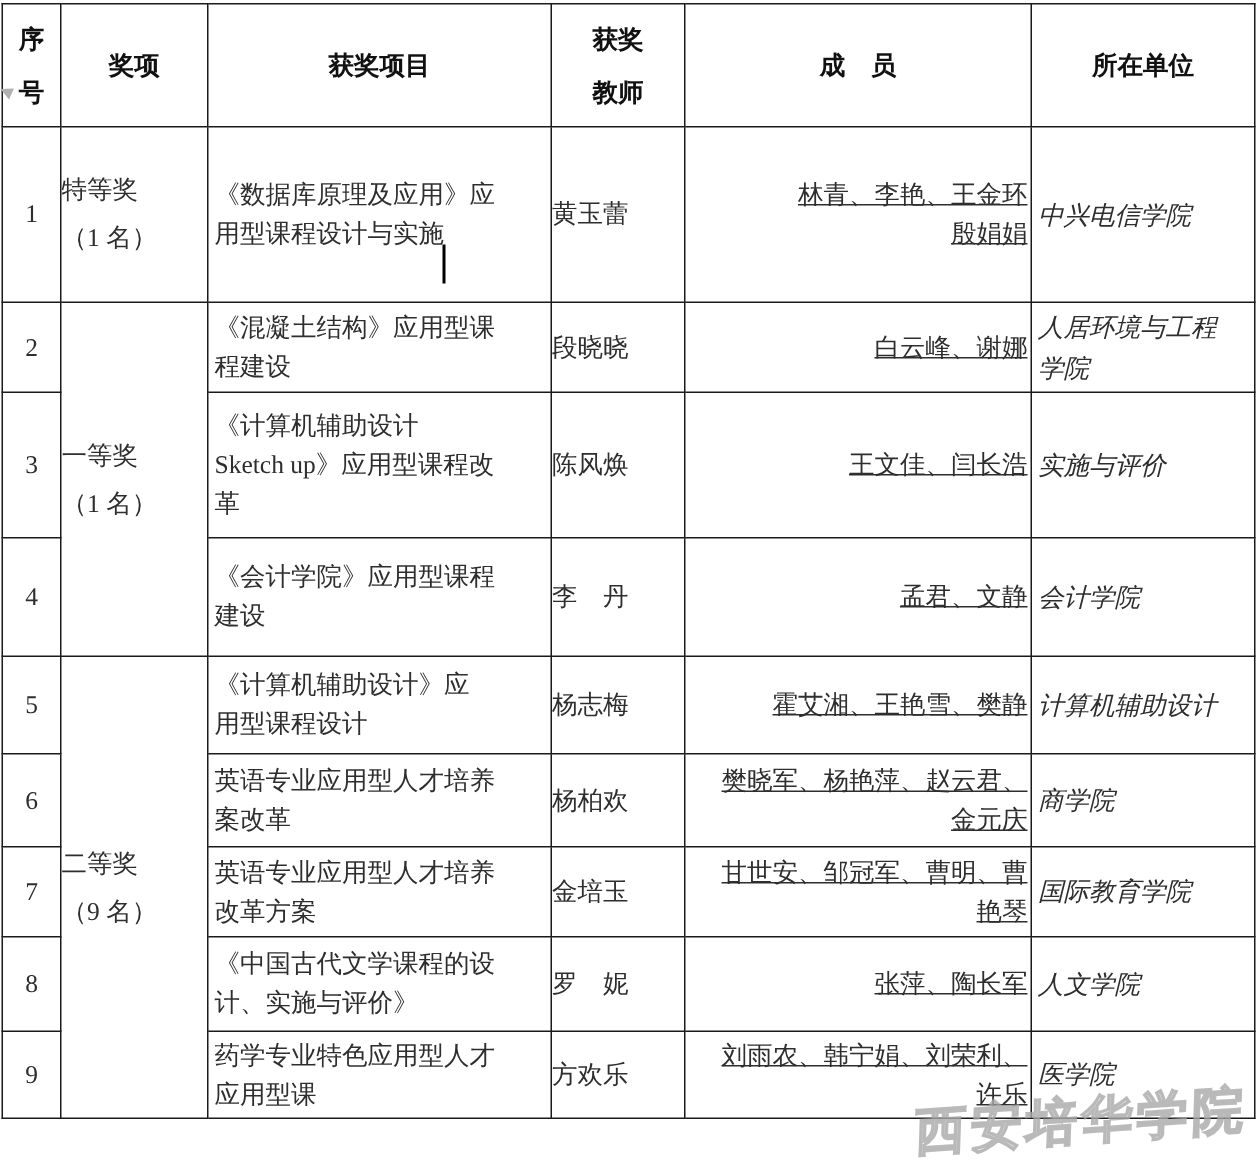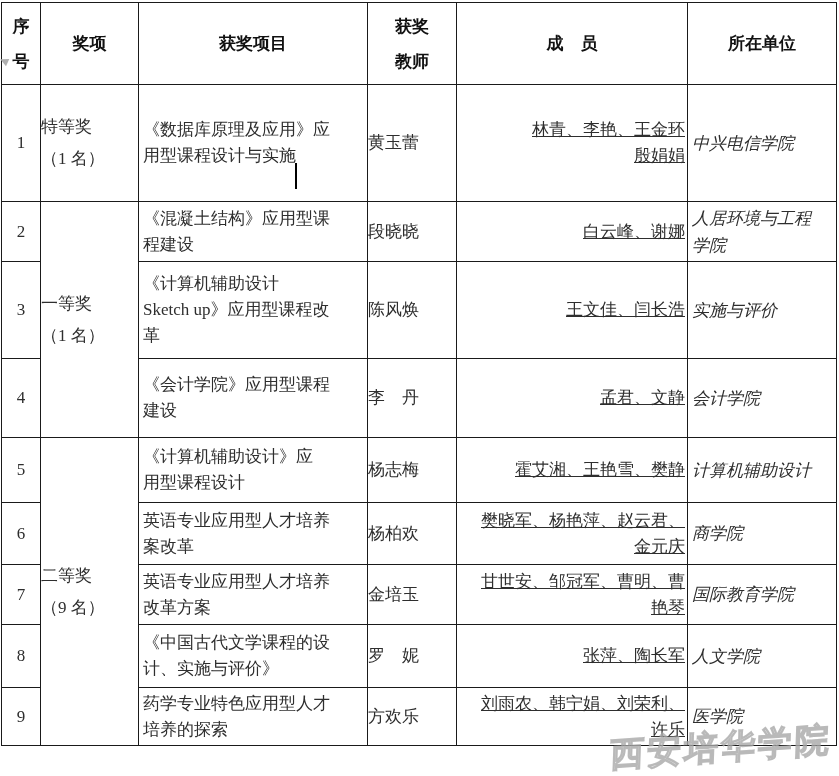--- a/index.html
+++ b/index.html
@@ -185,21 +185,21 @@
         <td class="c-idx">8</td>
         <td class="c-proj">《中国古代文学课程的设
 计、实施与评价》</td>
         <td class="c-teach">罗　妮</td>
         <td class="c-mem">张萍、陶长军</td>
         <td class="c-unit">人文学院</td>
       </tr>
       <tr class="r9">
         <td class="c-idx">9</td>
         <td class="c-proj">药学专业特色应用型人才
-培养的探索</td>
+应用型课</td>
         <td class="c-teach">方欢乐</td>
         <td class="c-mem">刘雨农、韩宁娟、刘荣利、
 许乐</td>
         <td class="c-unit">医学院</td>
       </tr>
     </tbody>
   </table>
 
   <div class="caret"></div>
   <div class="watermark">西安培华学院</div>

